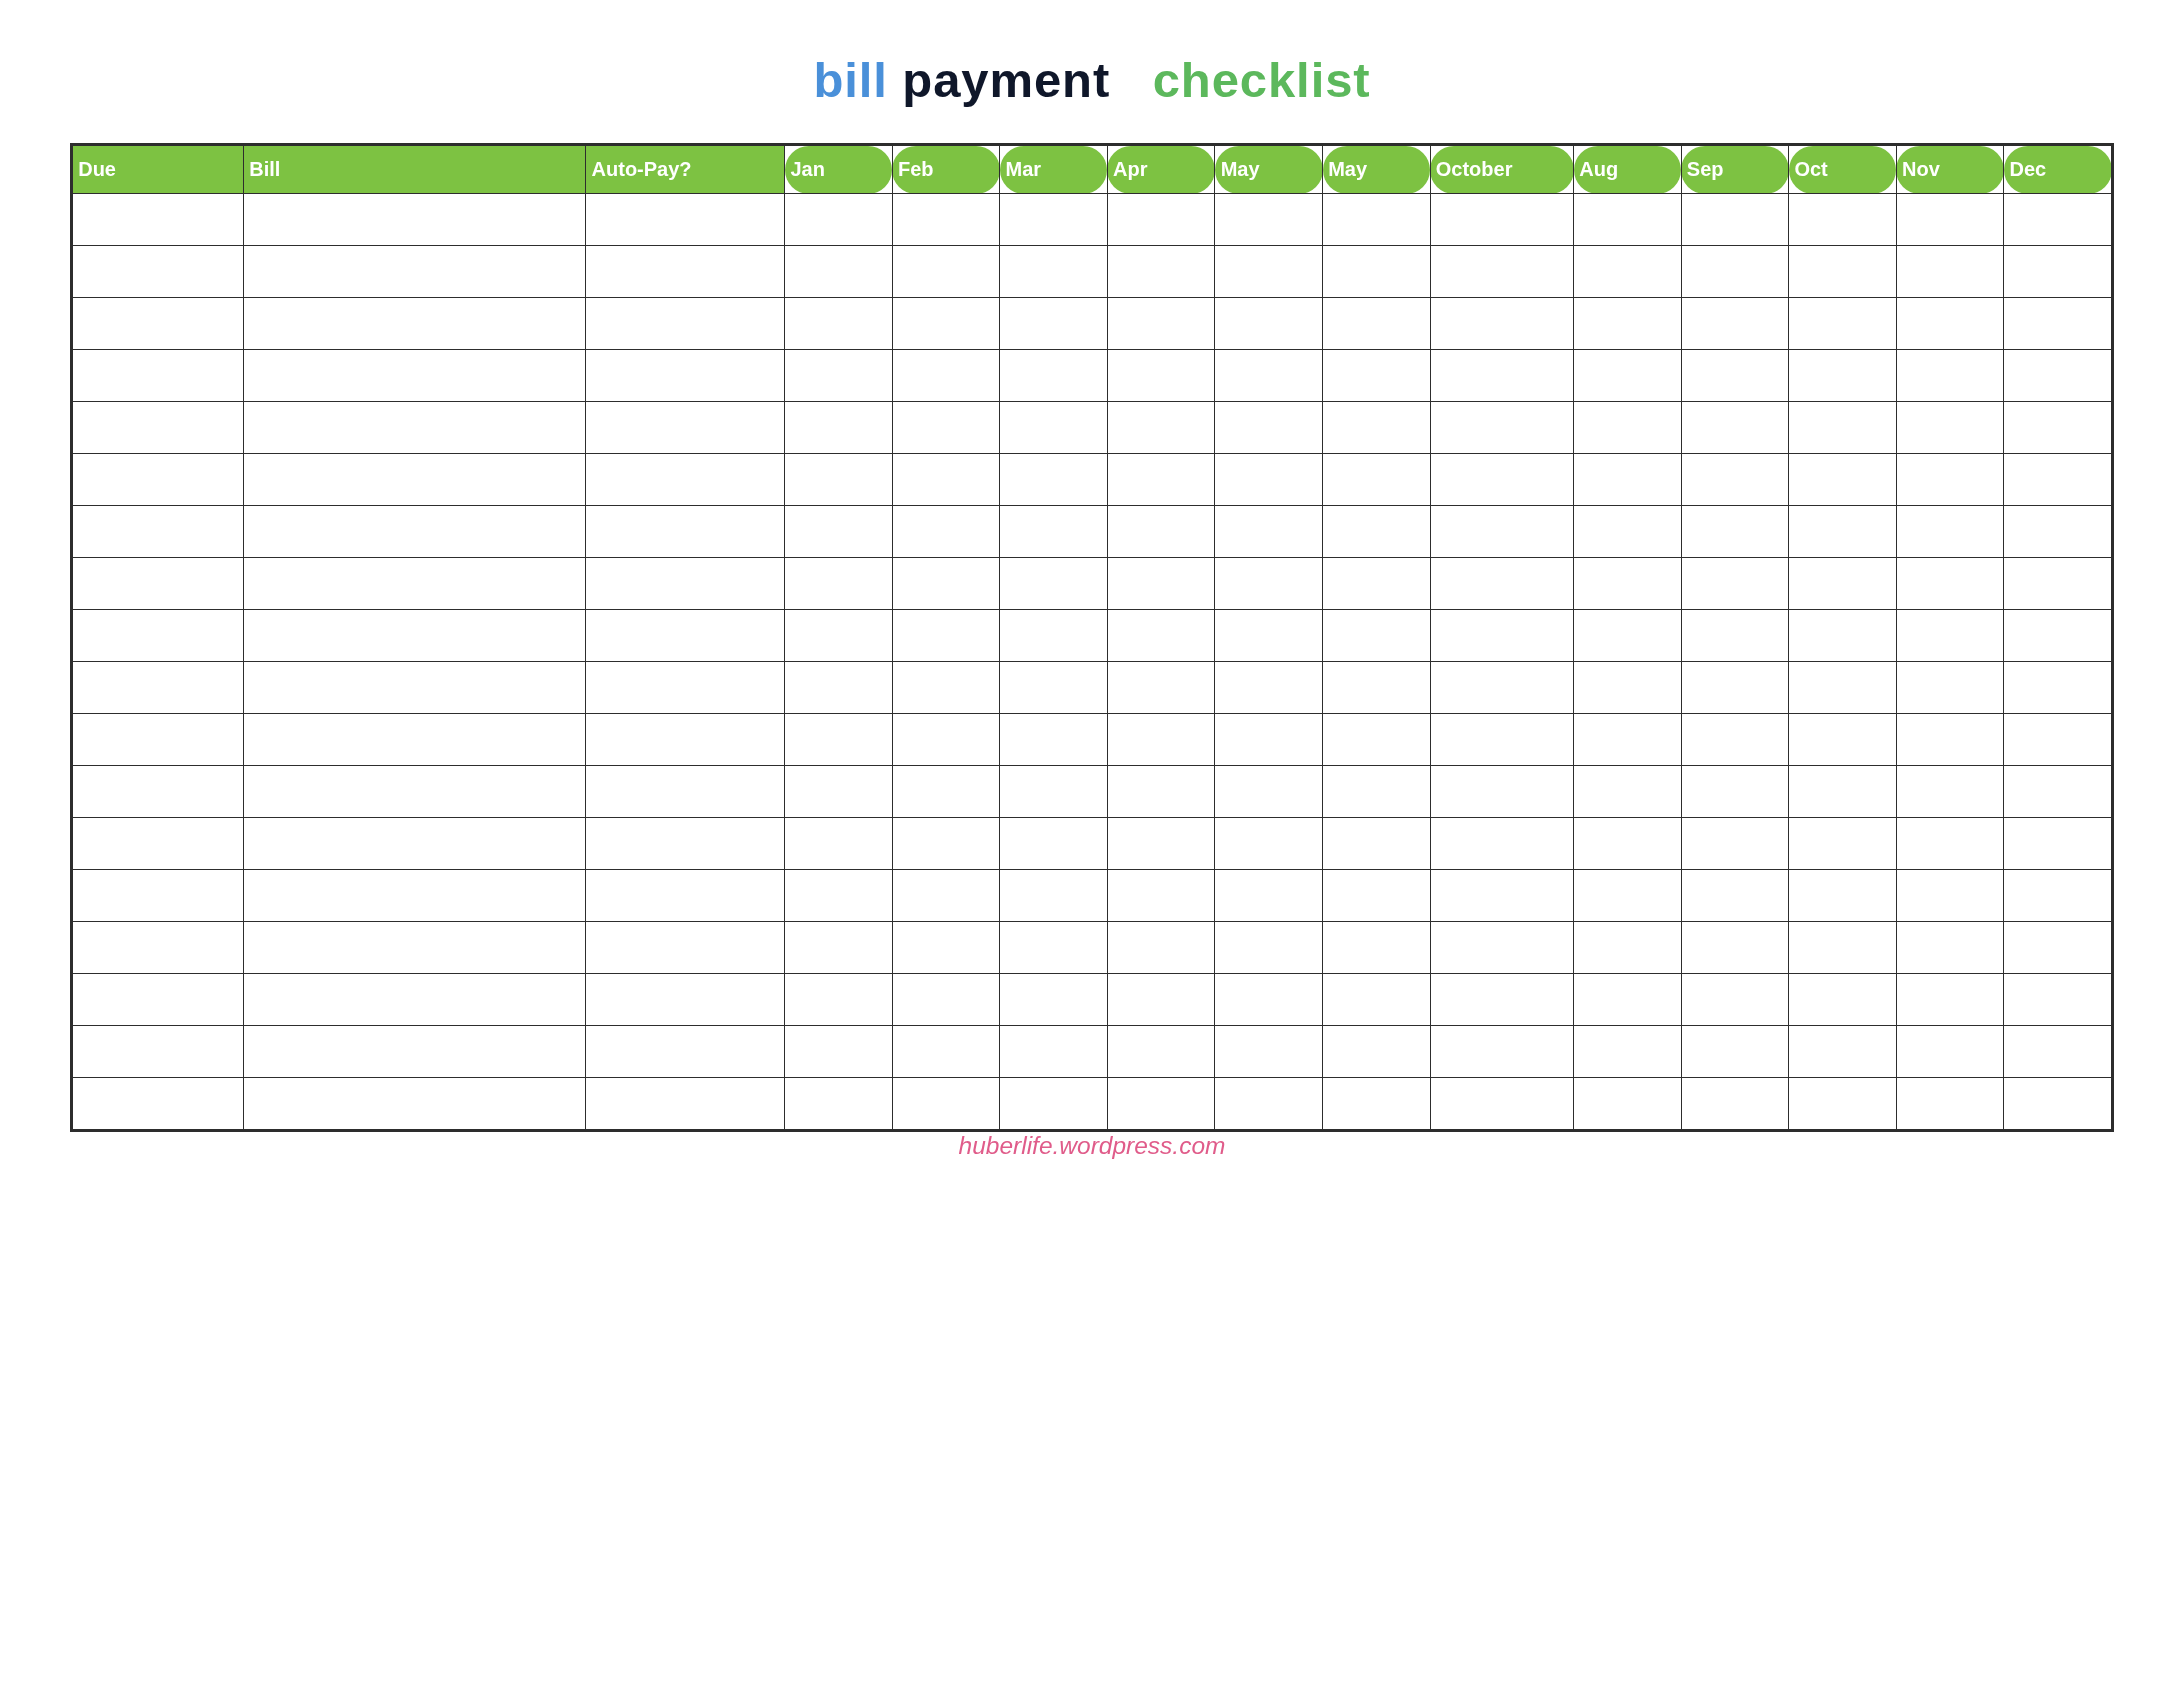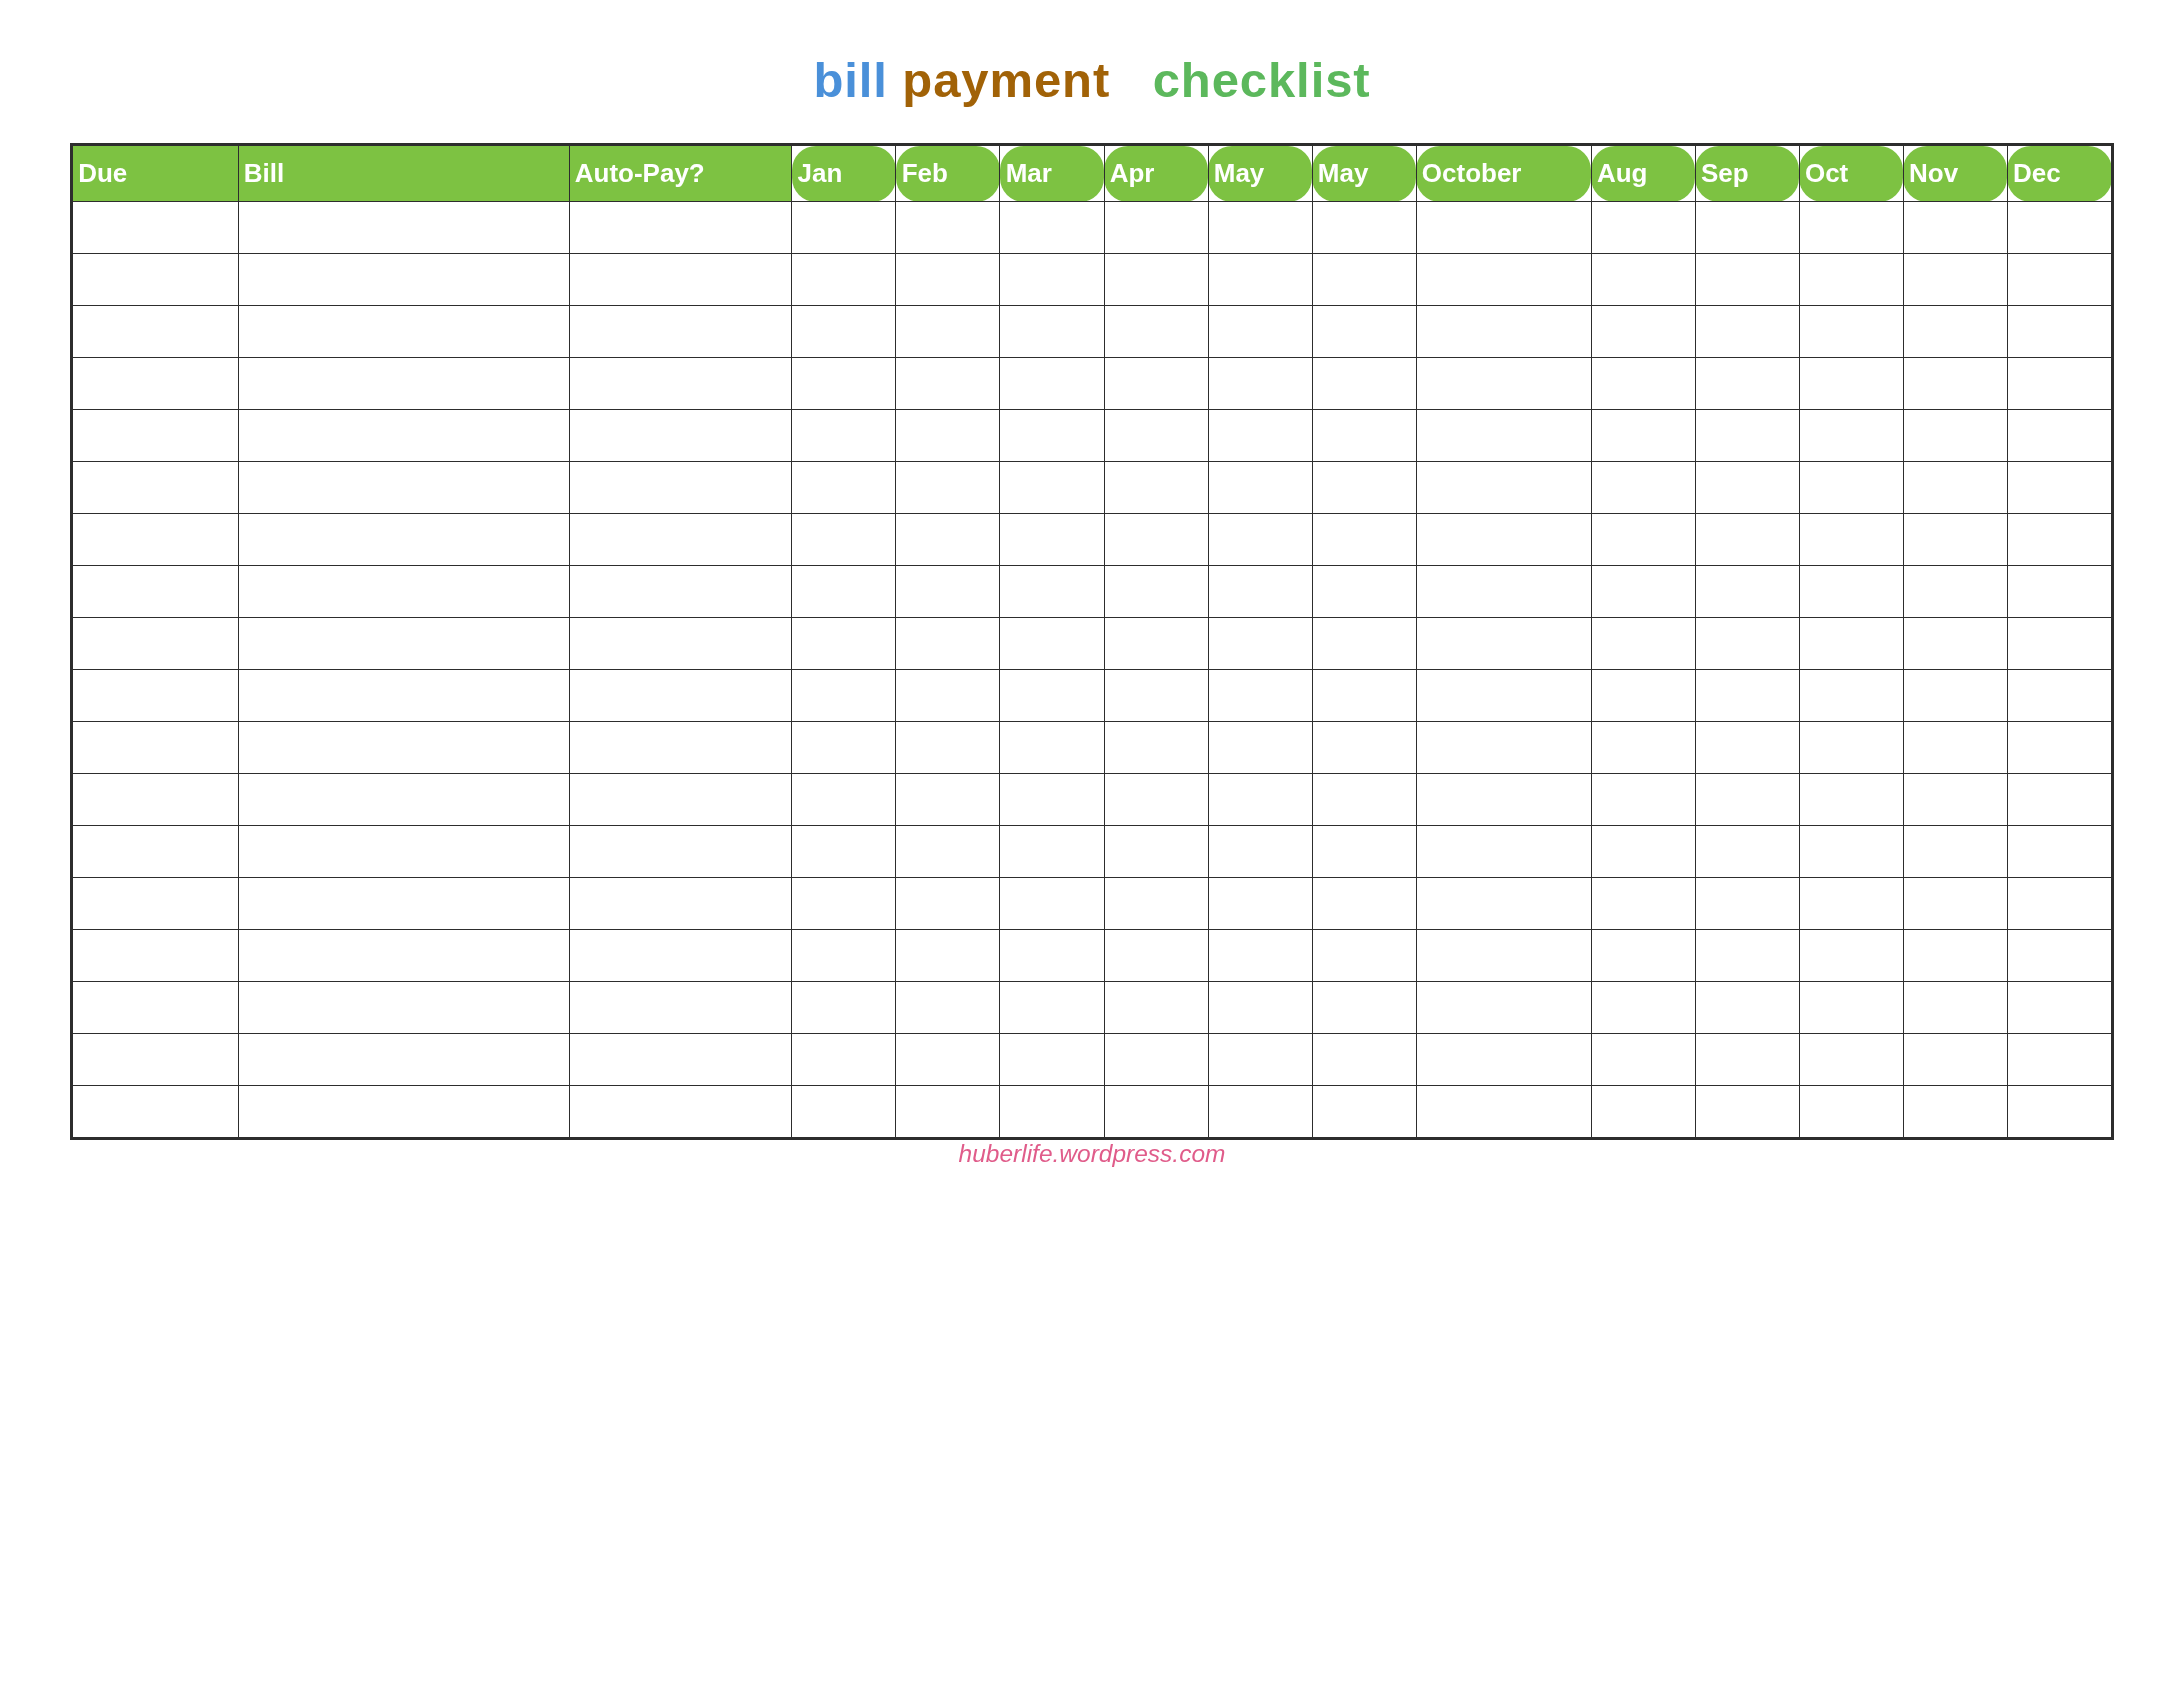--- a/index.html
+++ b/index.html
@@ -24,42 +24,42 @@
       font-weight: bold;
       margin-bottom: 35px;
       letter-spacing: 0.9px;
     }
 
     .page-title .bill {
       color: #4a90d9;
     }
     .page-title .space1 { color: #333; }
     .page-title .payment {
-      color: #a16207;
+      color: #0f172a;
     }
     .page-title .space2 { color: #333; }
     .page-title .checklist {
       color: #5cb85c;
       margin-left: 28px;
     }
 
     .table-container {
       width: 100%;
       border: 2.2px solid #2d2d2d;
     }
 
     table {
       width: 100%;
       border-collapse: collapse;
     }
 
     thead tr th {
       background-color: #7dc242;
       color: #ffffff;
-      font-size: 26px;
+      font-size: 20px;
       font-weight: bold;
       padding: 12.2px 5.2px;
       border: 1.7px solid #2d2d2d;
       text-align: left;
       white-space: nowrap;
     }
 
     thead tr th.due-col {
       width: 105px;
       min-width: 105px;

